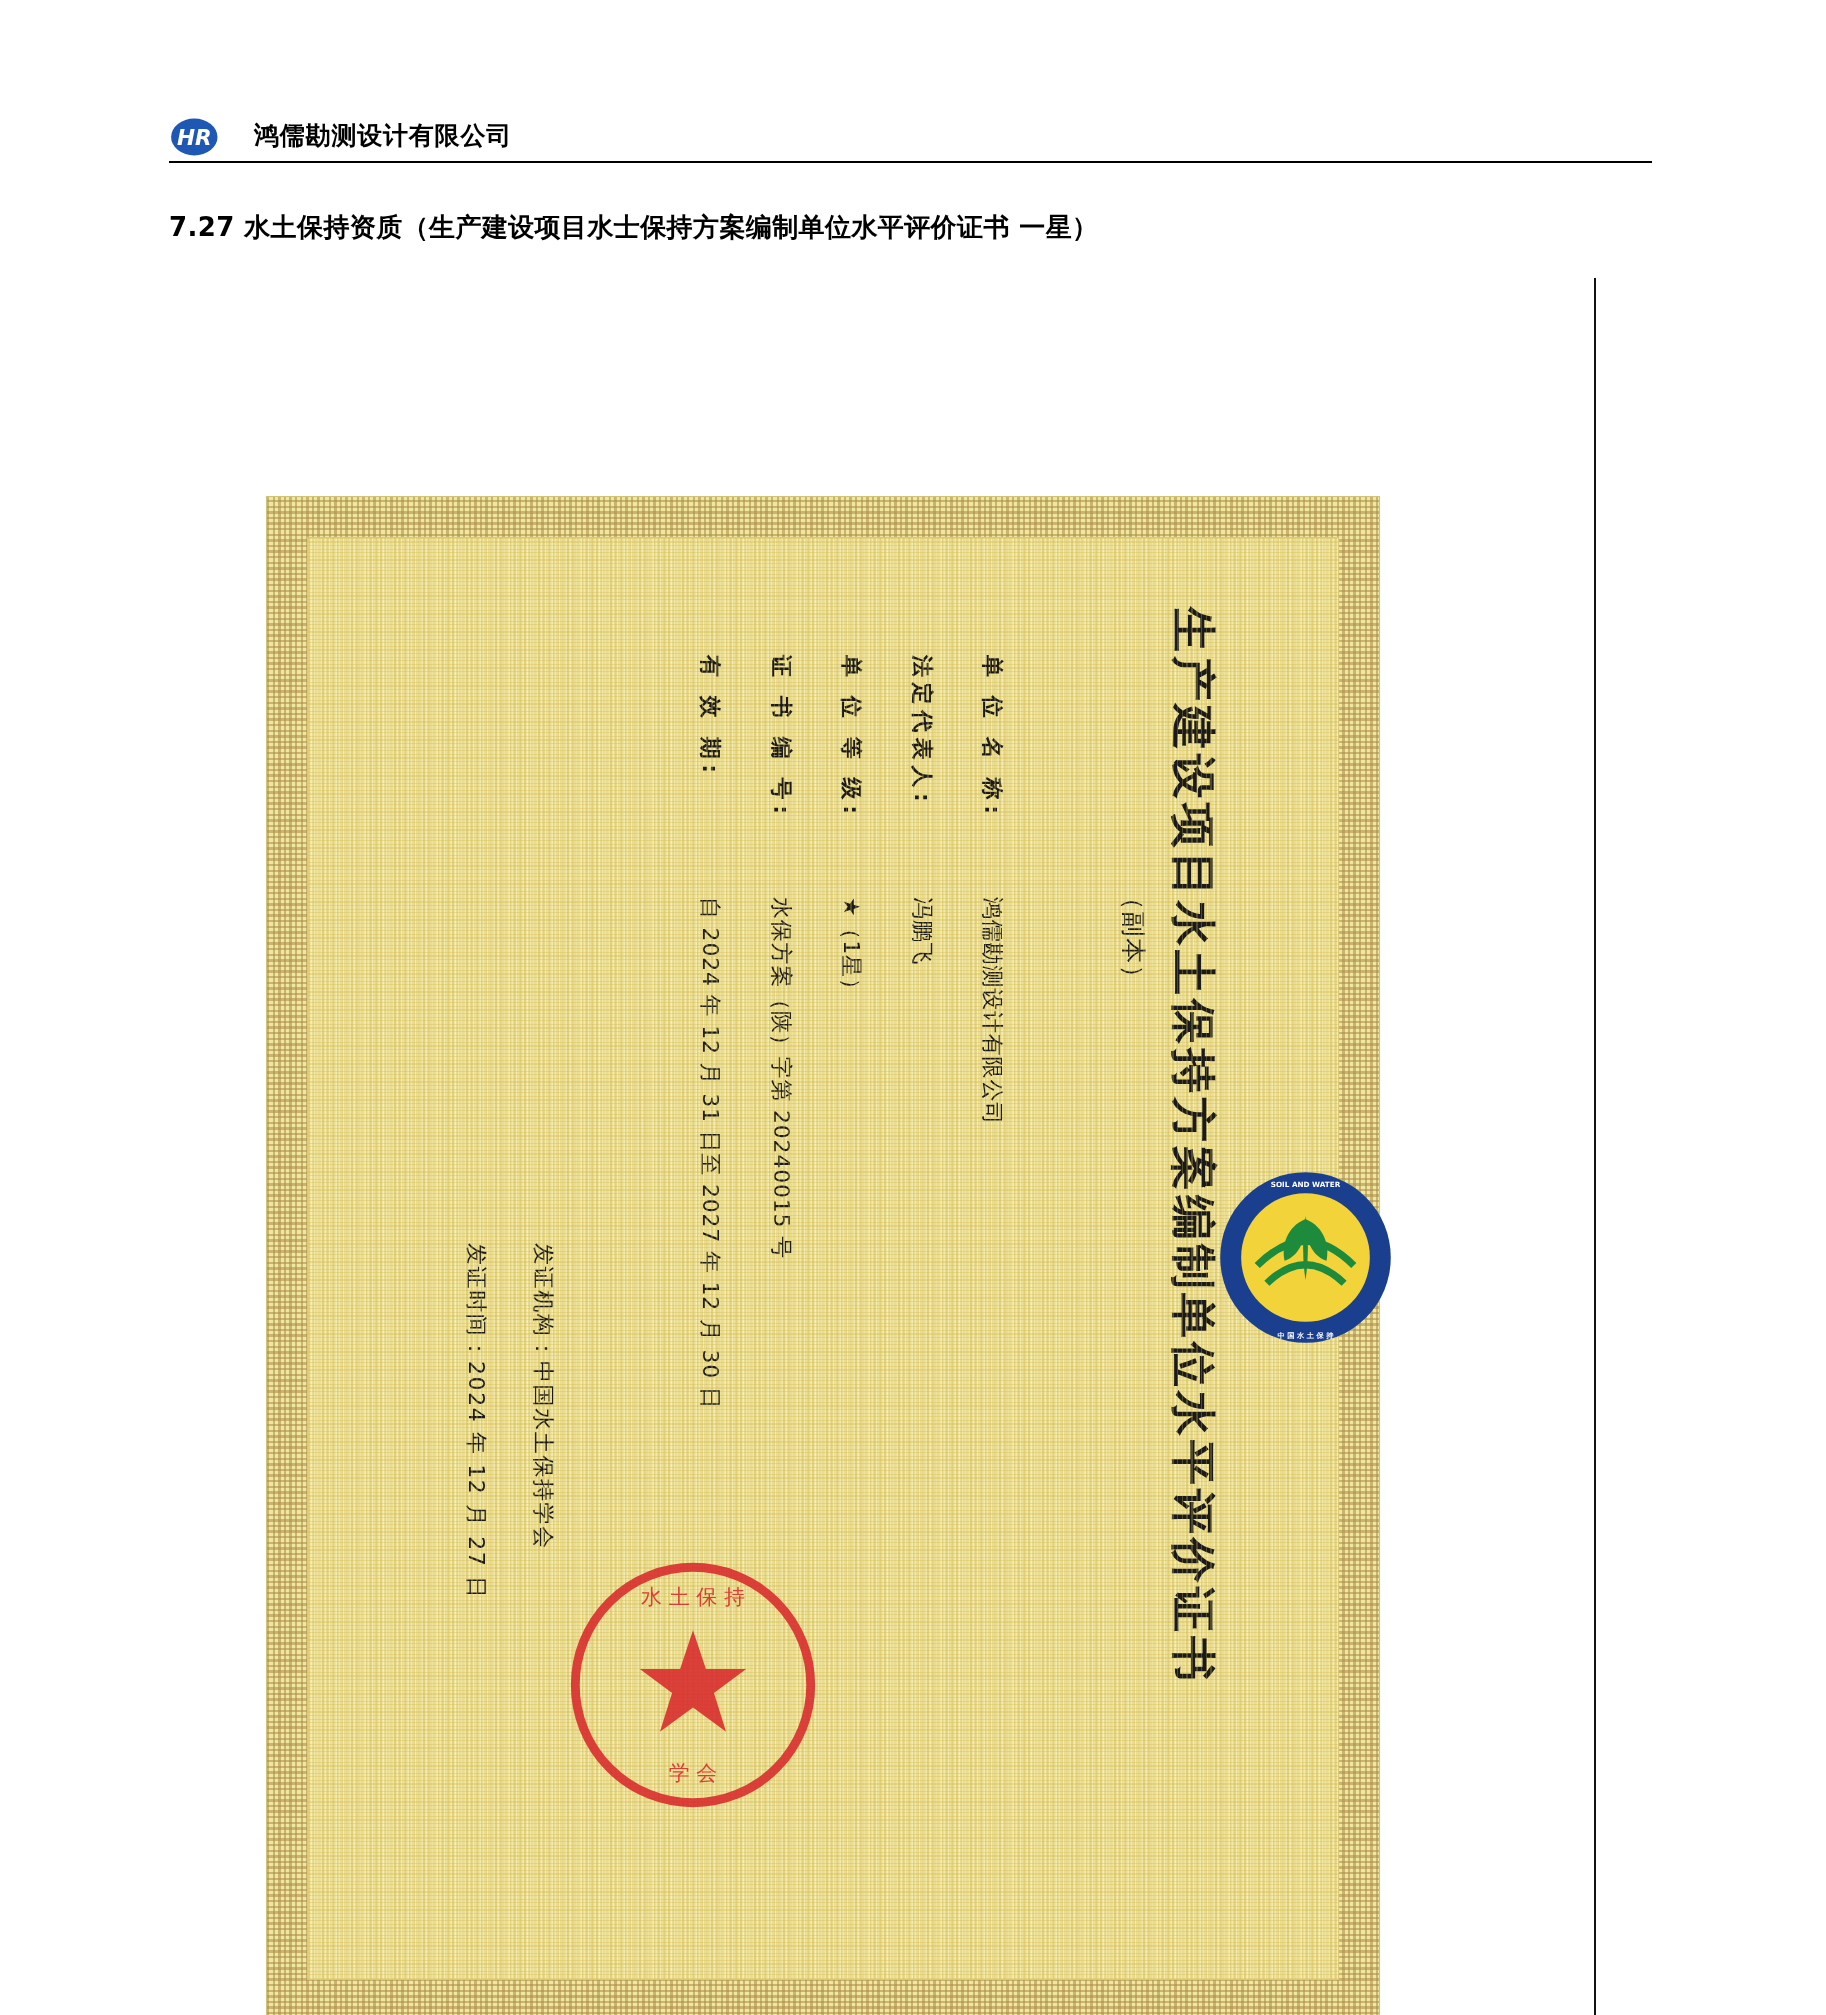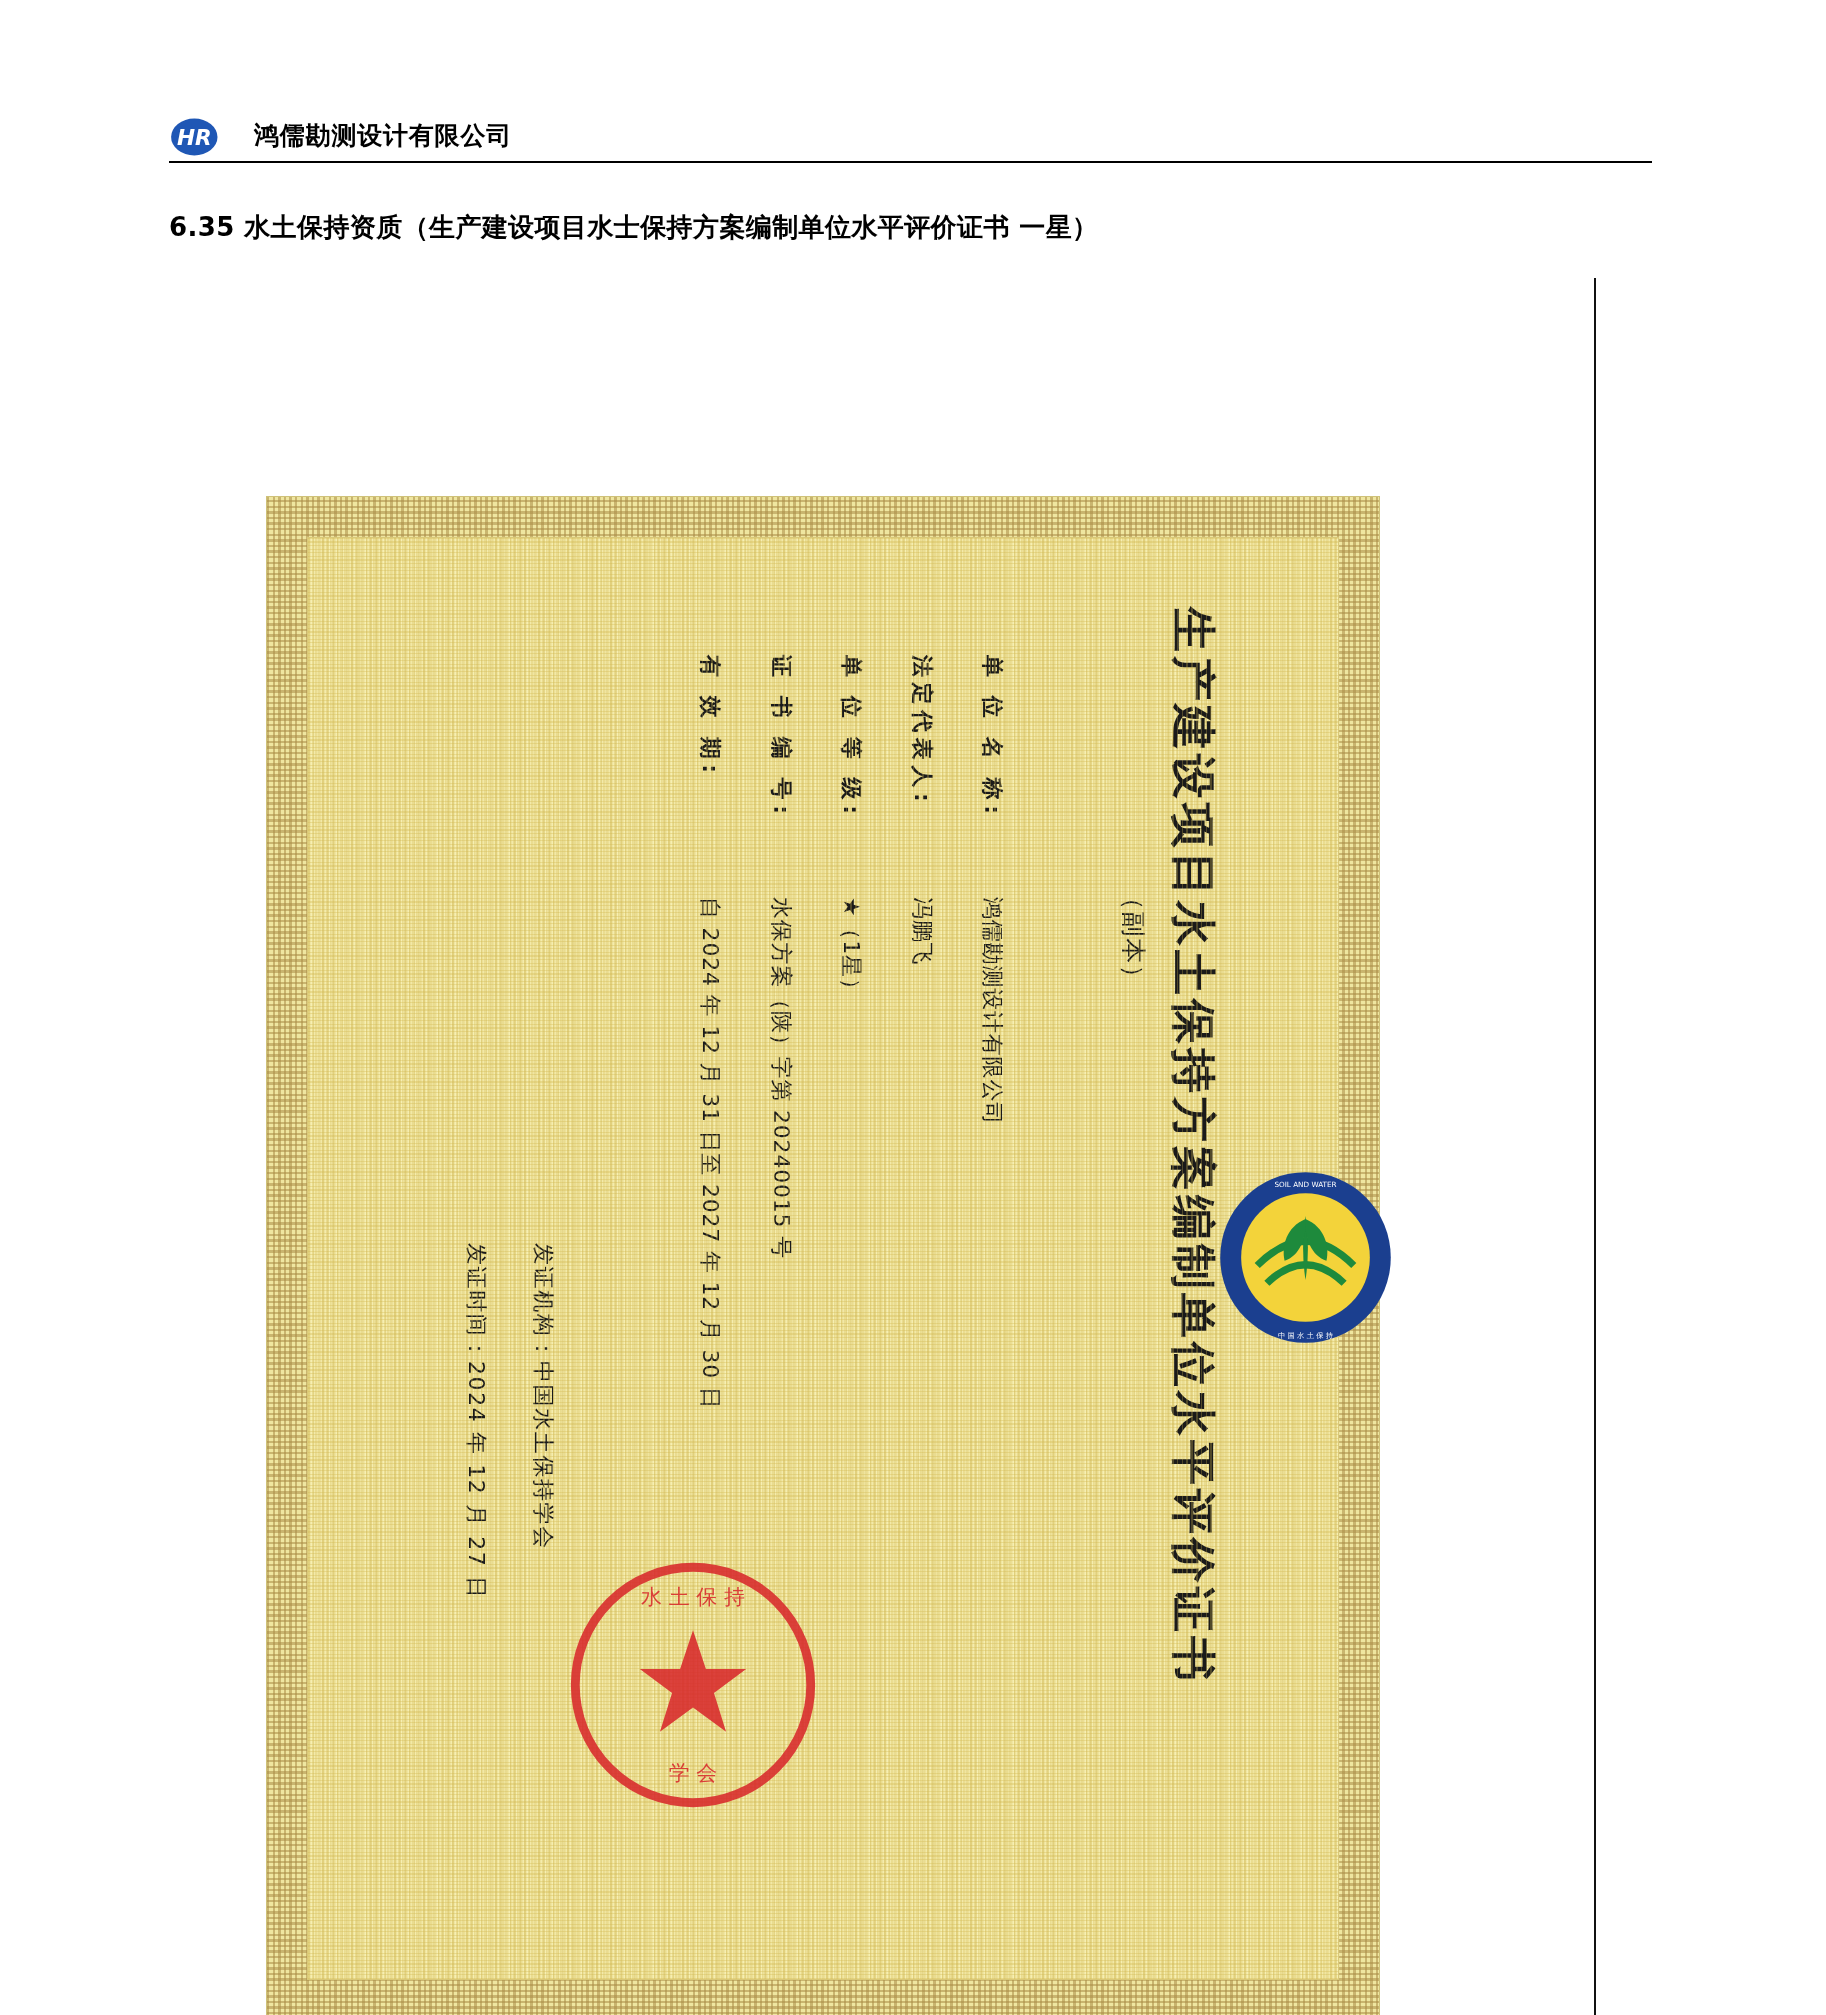--- a/index.html
+++ b/index.html
@@ -178,20 +178,21 @@
   #issuer-org     { left: 250px;  top: 705px; font-size: 22px; letter-spacing: 1.6px; }
   #issue-date     { left: 183px;  top: 705px; font-size: 22px; letter-spacing: 1.6px; }
 
   
   #cert-emblem {
     position: absolute;
     left: 1217px;
     top: 1169px;
     width: 177px;
     height: 177px;
+    font-weight: bold;
   }
 
   
   #red-stamp {
     position: absolute;
     left: 564px;
     top: 1556px;
     width: 258px;
     height: 258px;
     opacity: 0.86;
@@ -204,21 +205,21 @@
   <div id="header-logo">
     <svg width="73" height="44" viewBox="0 0 180 110" xmlns="http://www.w3.org/2000/svg">
       <ellipse cx="62" cy="55" rx="58" ry="46" fill="#1f57b5"></ellipse>
       <text x="62" y="76" font-family="DejaVu Sans, sans-serif" font-size="54" font-style="italic" font-weight="bold" fill="#ffffff" text-anchor="middle">HR</text>
     </svg>
   </div>
   <div id="header-company">鸿儒勘测设计有限公司</div>
   <div id="header-rule"></div>
 </div>
 
-<div id="section-title">6.35  水土保持资质（生产建设项目水士保持方案编制单位水平评价证书  一星）</div>
+<div id="section-title">7.27  水土保持资质（生产建设项目水士保持方案编制单位水平评价证书  一星）</div>
 
 <div id="scan-sheet"></div>
 <div id="scan-edge-right"></div>
 
 <div id="certificate">
   <div id="cert-border"></div>
   <div id="cert-inner">
 
     <div class="vtext" id="cert-title">生产建设项目水土保持方案编制单位水平评价证书</div>
     <div class="vtext" id="cert-subtitle">（副本）</div>

